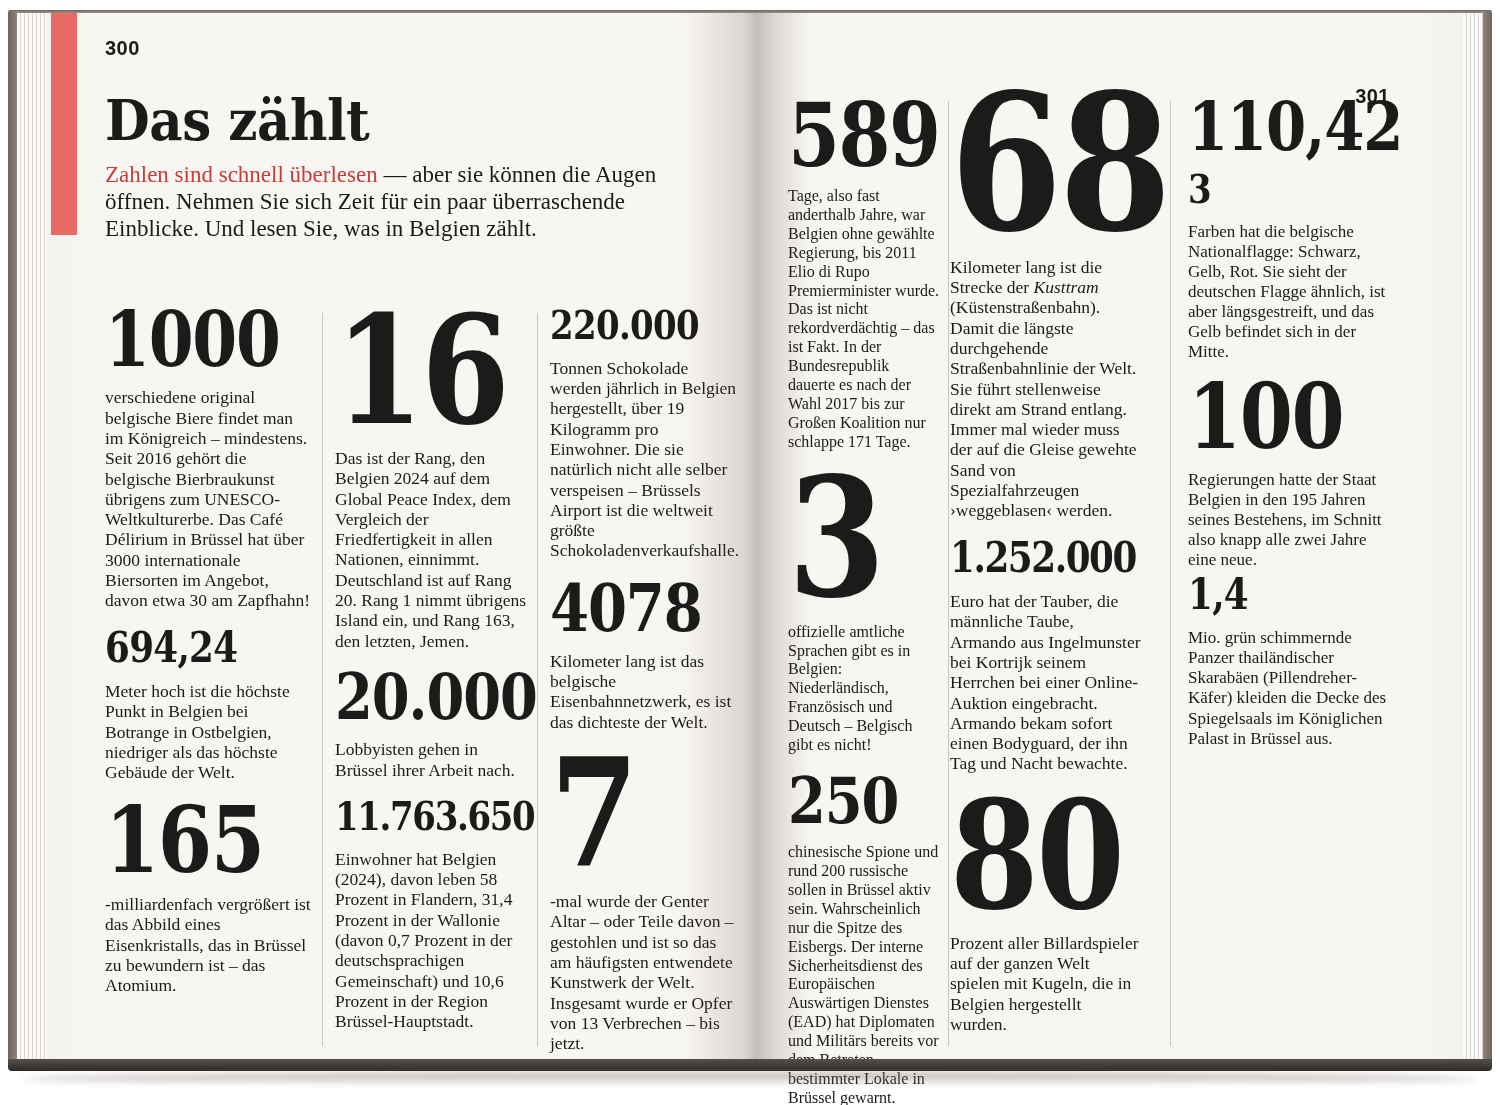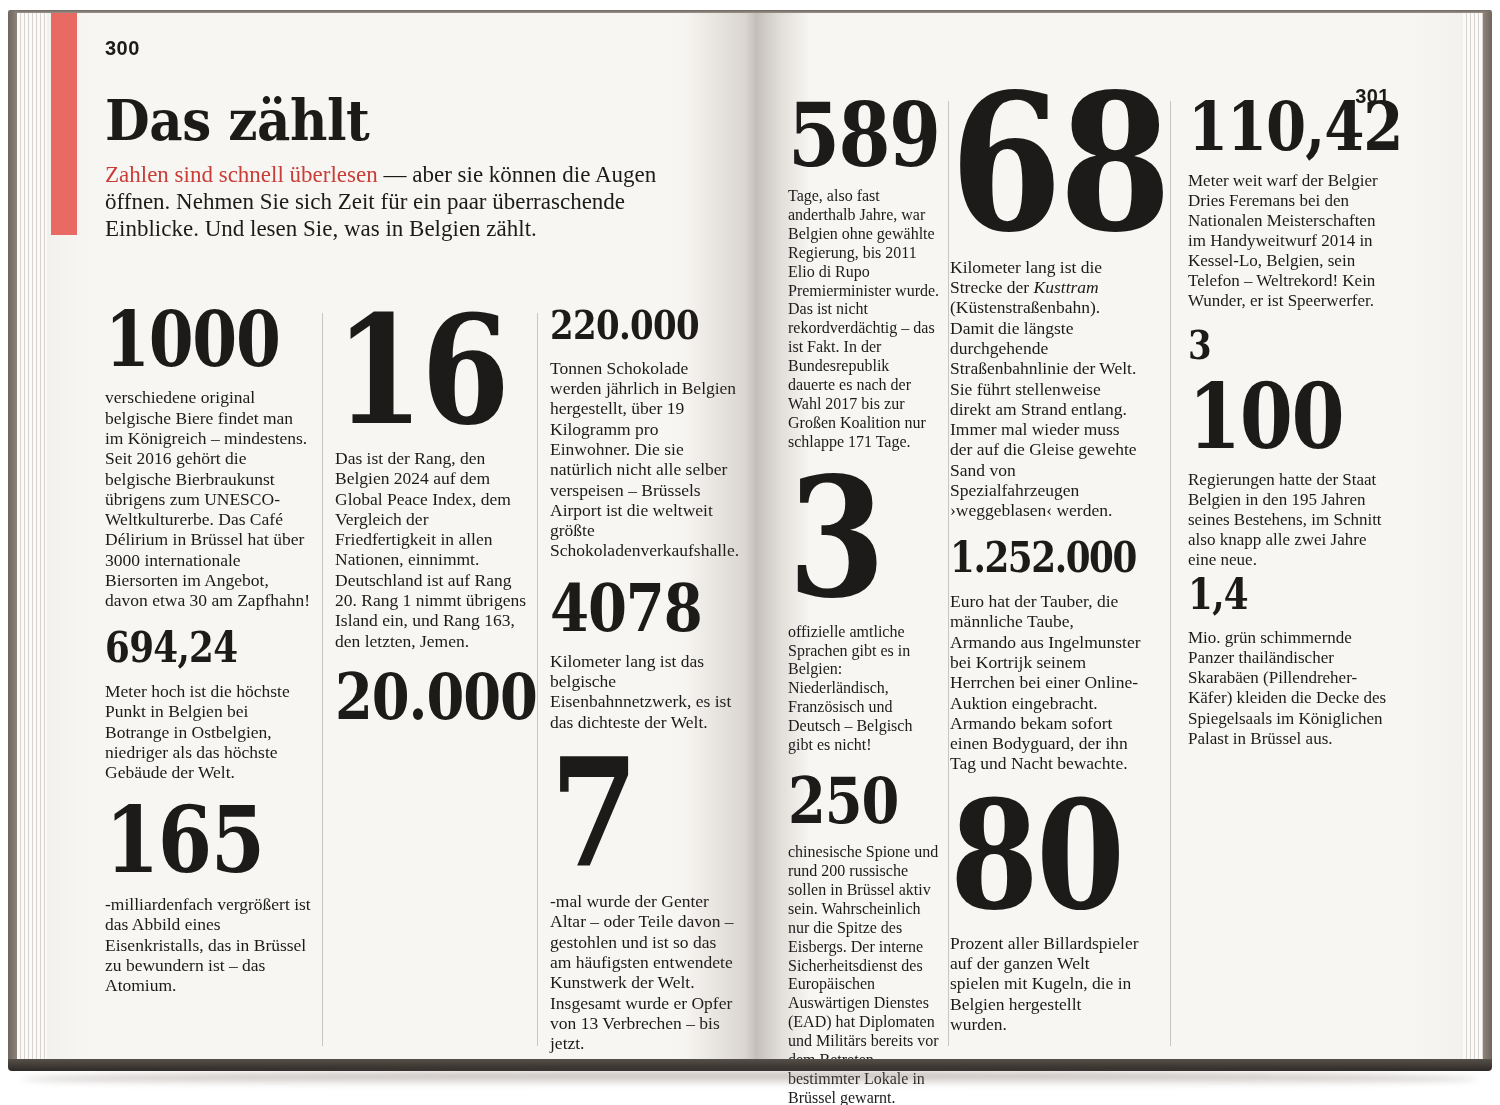--- a/index.html
+++ b/index.html
@@ -102,20 +102,25 @@
       </div>
     </div>
 
     <div class="col" style="left:288px;top:296px;width:194px;">
       <div class="stat">
         <div class="num n150">16</div>
         <div class="stat-text">Das ist der Rang, den Belgien 2024 auf dem Global Peace Index, dem Vergleich der Friedfertigkeit in allen Nationen, einnimmt. Deutschland ist auf Rang 20. Rang 1 nimmt übrigens Island ein, und Rang 163, den letzten, Jemen.</div>
       </div>
       <div class="stat">
         <div class="num n64">20.000</div>
+        <div class="stat-text">Lobbyisten gehen in Brüssel ihrer Arbeit nach.</div>
+      </div>
+      <div class="stat">
+        <div class="num n40" style="letter-spacing:-0.04em;">11.763.650</div>
+        <div class="stat-text">Einwohner hat Belgien (2024), davon leben 58 Prozent in Flandern, 31,4 Prozent in der Wallonie (davon 0,7 Prozent in der deutschsprachigen Gemeinschaft) und 10,6 Prozent in der Region Brüssel-Hauptstadt.</div>
       </div>
     </div>
 
     <div class="col" style="left:503px;top:296px;width:188px;">
       <div class="stat">
         <div class="num n40">220.000</div>
         <div class="stat-text">Tonnen Schokolade werden jährlich in Belgien hergestellt, über 19 Kilogramm pro Einwohner. Die sie natürlich nicht alle selber verspeisen – Brüssels Airport ist die weltweit größte Schokoladenverkaufshalle.</div>
       </div>
       <div class="stat">
         <div class="num n66">4078</div>
@@ -160,24 +165,24 @@
       </div>
       <div class="stat">
         <div class="num n150">80</div>
         <div class="stat-text">Prozent aller Billardspieler auf der ganzen Welt spielen mit Kugeln, die in Belgien hergestellt wurden.</div>
       </div>
     </div>
 
     <div class="col txt-md" style="left:433px;top:86px;width:205px;">
       <div class="stat" style="margin-bottom:18px;">
         <div class="num n68">110,42</div>
-        <div class="stat-text">Meter weit warf der Belgier Dries Feremans bei den Nationalen Meisterschaften im Handyweitwurf 2014 in Kessel-Lo, Belgien, sein Telefon – Weltrekord! Kein Wunder, er ist Speerwerfer.</div>
       </div>
       <div class="stat" style="margin-bottom:18px;">
         <div class="num n40">3</div>
+        <div class="stat-text">Farben hat die belgische Nationalflagge: Schwarz, Gelb, Rot. Sie sieht der deutschen Flagge ähnlich, ist aber längsgestreift, und das Gelb befindet sich in der Mitte.</div>
       </div>
       <div class="stat" style="margin-bottom:8px;">
         <div class="num n90">100</div>
         <div class="stat-text">Regierungen hatte der Staat Belgien in den 195 Jahren seines Bestehens, im Schnitt also knapp alle zwei Jahre eine neue.</div>
       </div>
       <div class="stat">
         <div class="num n42">1,4</div>
         <div class="stat-text">Mio. grün schimmernde Panzer thailändischer Skarabäen (Pillendreher-Käfer) kleiden die Decke des Spiegelsaals im Königlichen Palast in Brüssel aus.</div>
       </div>
     </div>

